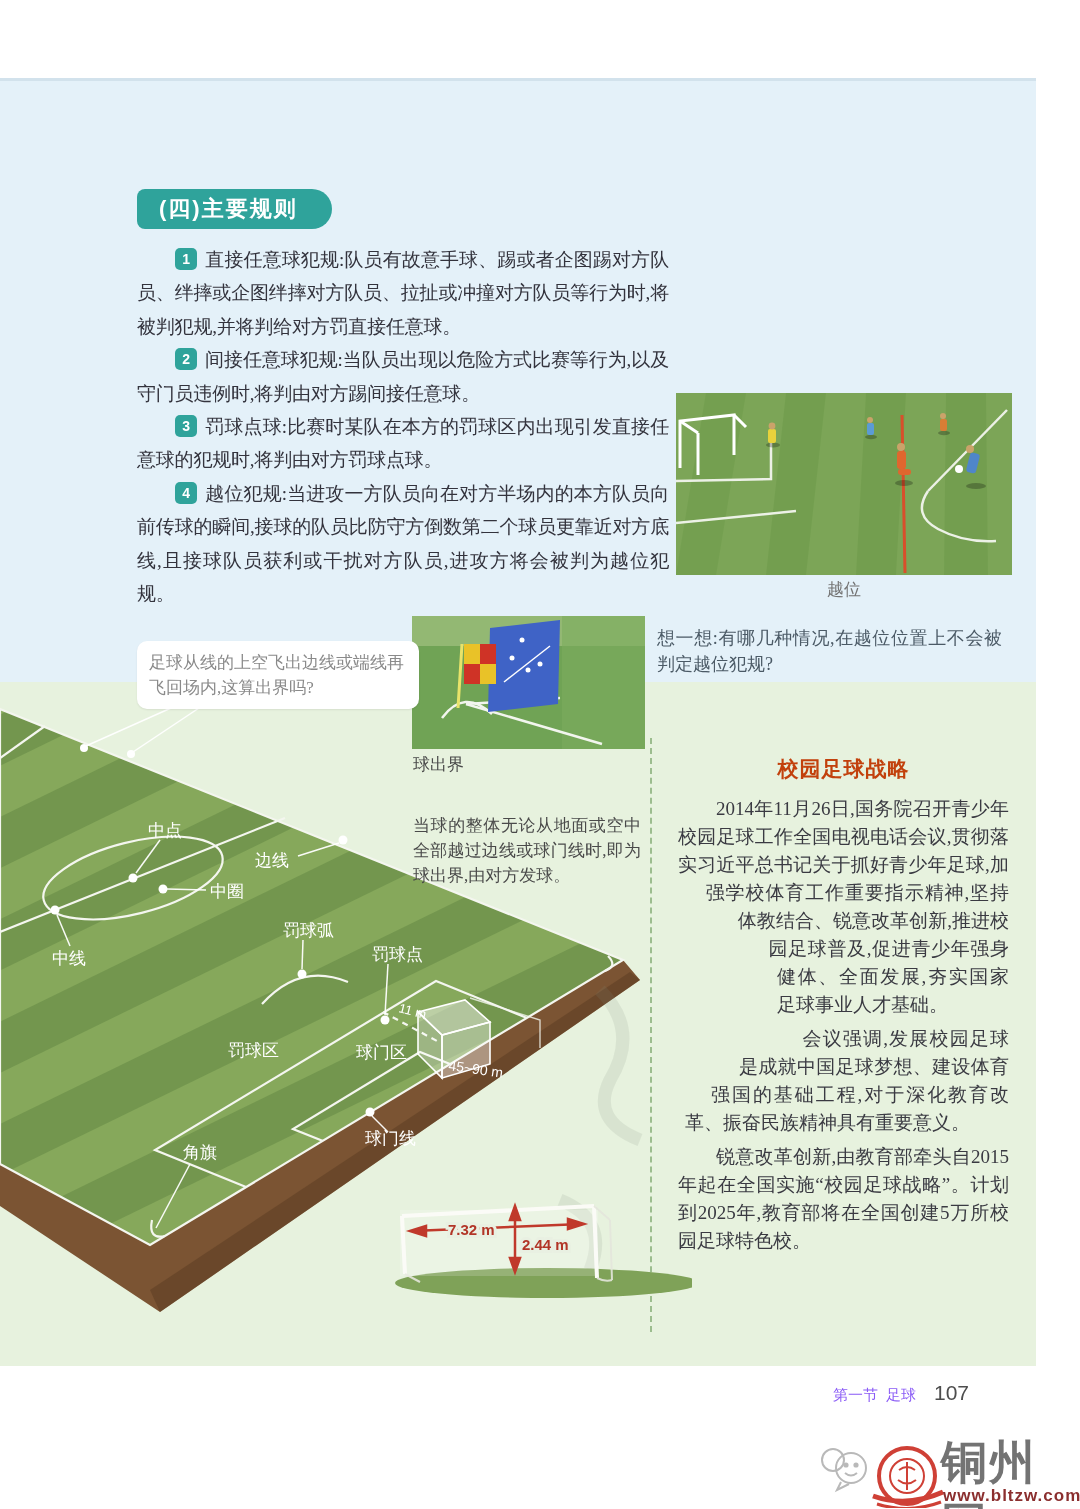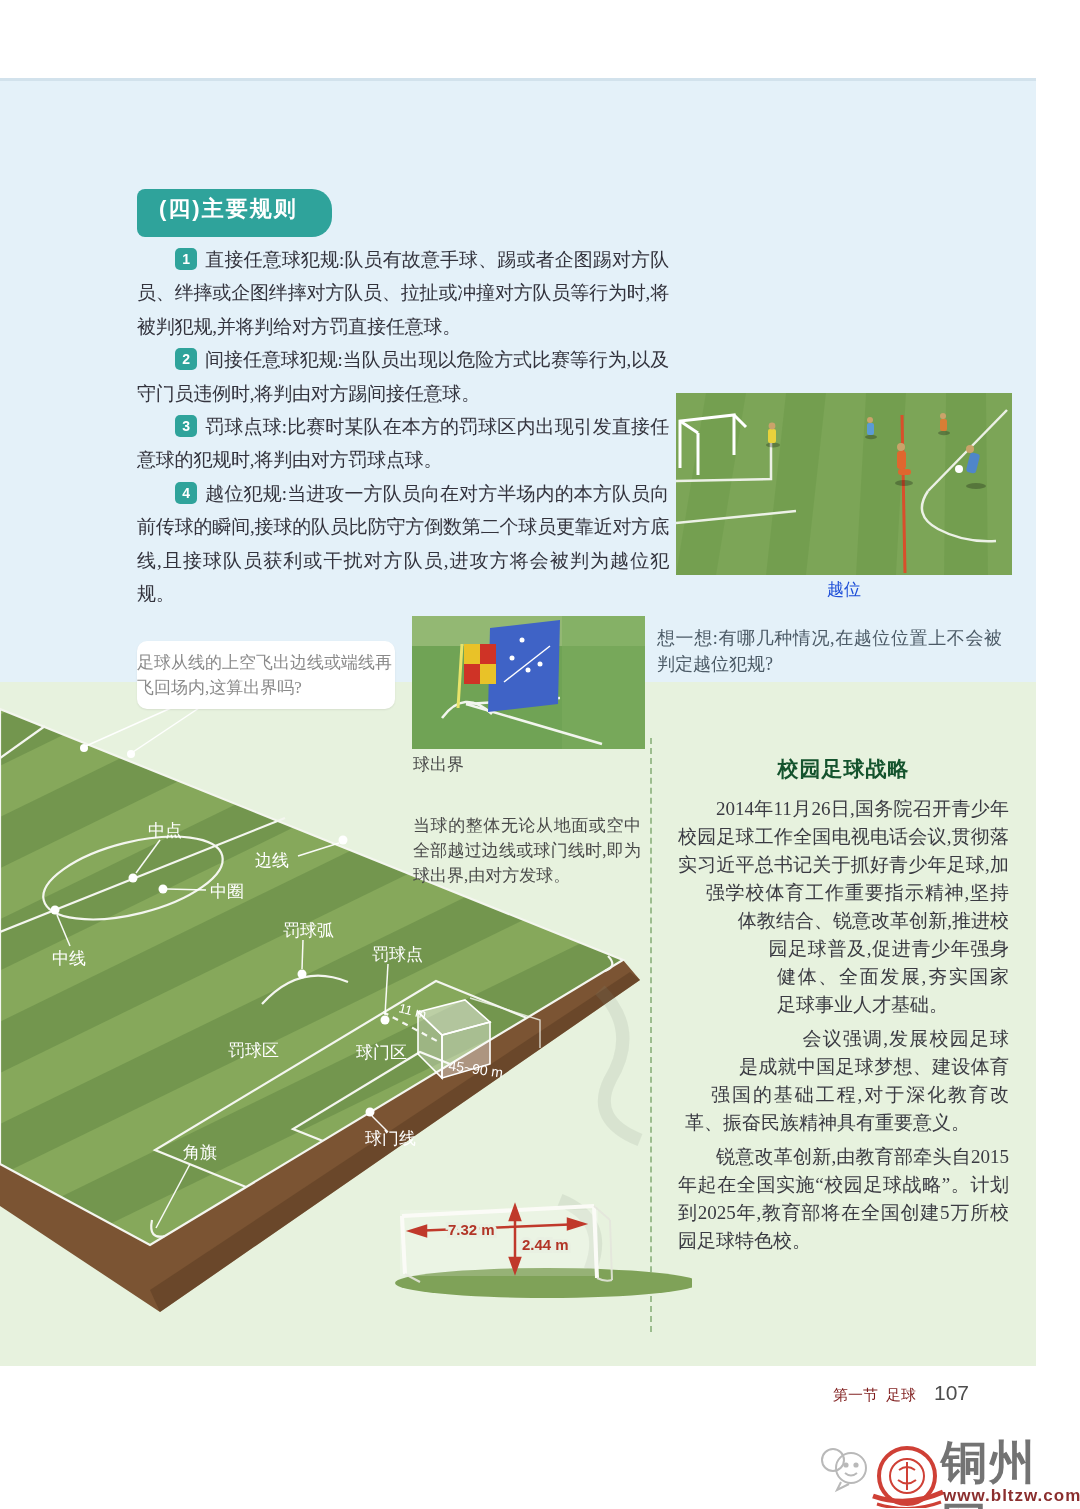--- a/index.html
+++ b/index.html
@@ -5,56 +5,56 @@
   html,body{margin:0;padding:0;background:#fff;}
   #page{position:relative;width:1080px;height:1509px;background:#fff;overflow:hidden;
         font-family:"Liberation Serif","DejaVu Serif",serif;}
   .panel-blue{position:absolute;left:0;top:78px;width:1036px;height:604px;
         background:#e4f1f9;border-top:3px solid #d2e2ec;}
   .panel-green{position:absolute;left:0;top:682px;width:1036px;height:684px;
         background:#e7f2de;}
   
   .badge-head{position:absolute;left:137px;top:189px;height:40px;background:#2fa39b;
         color:#fff;font-family:"Liberation Sans","DejaVu Sans",sans-serif;font-weight:bold;
-        font-size:22px;line-height:40px;padding:0 34px 8px 22px;border-radius:8px 20px 20px 8px;
+        font-size:22px;line-height:40px;padding:0 34px 0 22px;border-radius:8px 20px 20px 8px;
         letter-spacing:2px;}
   
   .rules{position:absolute;left:137px;top:243px;width:532px;font-size:19px;color:#33333d;
         line-height:33.4px;text-align:justify;letter-spacing:-0.2px;}
   .rules p{margin:0;text-indent:2em;}
   .numbadge{display:inline-block;width:22px;height:22px;background:#2fa39b;color:#fff;
         border-radius:5px;font-family:"Liberation Sans",sans-serif;font-size:14px;font-weight:bold;
         text-align:center;line-height:22px;text-indent:0;margin-right:8px;transform:translateY(-2px);}
   
   .offside-wrap{position:absolute;left:676px;top:393px;width:336px;height:182px;}
   .offside-caption{position:absolute;left:676px;top:578px;width:336px;text-align:center;
-        font-size:17px;color:#1d4ed8;}
+        font-size:17px;color:#737373;}
   .think{position:absolute;left:657px;top:625px;width:345px;font-size:18px;line-height:26px;
         color:#4b5a66;text-align:justify;}
   
   .bubble{position:absolute;left:137px;top:641px;width:258px;background:#fff;border-radius:10px;
-        padding:9px 0;font-size:17px;line-height:25px;color:#8a8a8a;
+        padding:9px 12px;font-size:17px;line-height:25px;color:#8a8a8a;
         box-shadow:0 1px 2px rgba(0,0,0,0.08);}
   
   .ballout{position:absolute;left:413px;top:752px;width:228px;font-size:17px;line-height:25px;
         color:#4a4a4a;}
   .ballout .t{margin-bottom:2px;}
   
   .vdash{position:absolute;left:650px;top:738px;height:594px;width:0;
         border-left:2px dashed #9cbd8e;}
   
   .rightcol{position:absolute;left:672px;top:755px;width:343px;font-size:19px;line-height:28px;
         color:#3a3a42;text-align:justify;}
-  .rightcol h3{margin:0 0 12px 0;text-align:center;font-size:21px;color:#14532d;letter-spacing:1px;}
+  .rightcol h3{margin:0 0 12px 0;text-align:center;font-size:21px;color:#c2410c;letter-spacing:1px;}
   .rightcol p{margin:6px;text-indent:2em;}
   .fieldshape{float:left;width:105px;height:340px;
         shape-outside:polygon(0 0,2px 0,2px 85px,20px 100px,60px 135px,95px 165px,105px 185px,105px 215px,80px 245px,50px 275px,25px 300px,8px 320px,0 340px);}
   
   .footer{position:absolute;left:833px;top:1381px;font-family:"Liberation Sans",sans-serif;}
-  .footer .sec{font-size:15px;color:#7f1d1d;margin-right:8px;font-family:Liberation Serif, serif;}
+  .footer .sec{font-size:15px;color:#8b5cf6;margin-right:8px;font-family:Liberation Serif, serif;}
   .footer .num{font-size:21px;color:#4d4d4d;margin-left:10px;}
   
   .brand{position:absolute;left:815px;top:1432px;width:265px;height:76px;}
   .brand .name{position:absolute;left:126px;top:0px;font-size:46px;font-weight:bold;color:#737373;
         letter-spacing:2px;font-family:"Liberation Serif",serif;}
   .brand .url{position:absolute;left:128px;top:54px;font-size:17px;font-weight:bold;color:#8b2f2f;
         font-family:"Liberation Sans",sans-serif;letter-spacing:1px;}
   svg text{font-family:"Liberation Sans","DejaVu Sans",sans-serif;}
 </style>
 </head>

